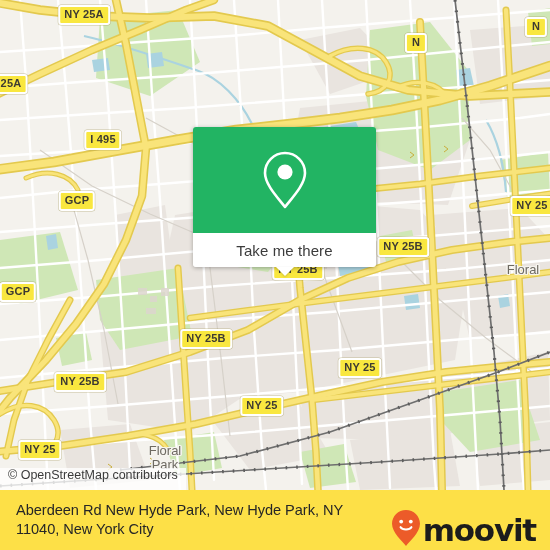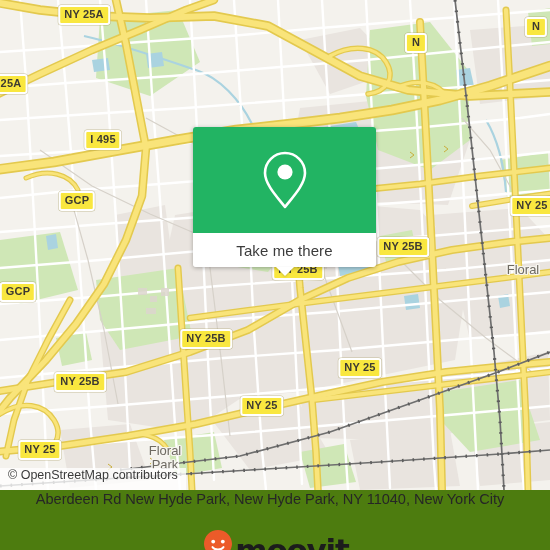--- a/index.html
+++ b/index.html
@@ -96,25 +96,24 @@
     color:#3a3a3a;
     font-family:"Liberation Sans",sans-serif;
     font-size:12.5px;
     white-space:nowrap;
   }
 
   
   #footer{
     position:absolute;left:0;top:490px;
     width:550px;height:60px;
-    background:#4d7c0f;
+    background:#fde047;
     display:flex;align-items:center;
     box-sizing:border-box;
     padding:0 14px 0 16px;
-    flex-direction:column;
   }
   #footer-address{
     flex:1 1 auto;
     color:#262626;
     font-family:"Liberation Sans",sans-serif;
     font-size:14.6px;
     line-height:19px;
     letter-spacing:-.05px;
     padding-right:12px;
   }

